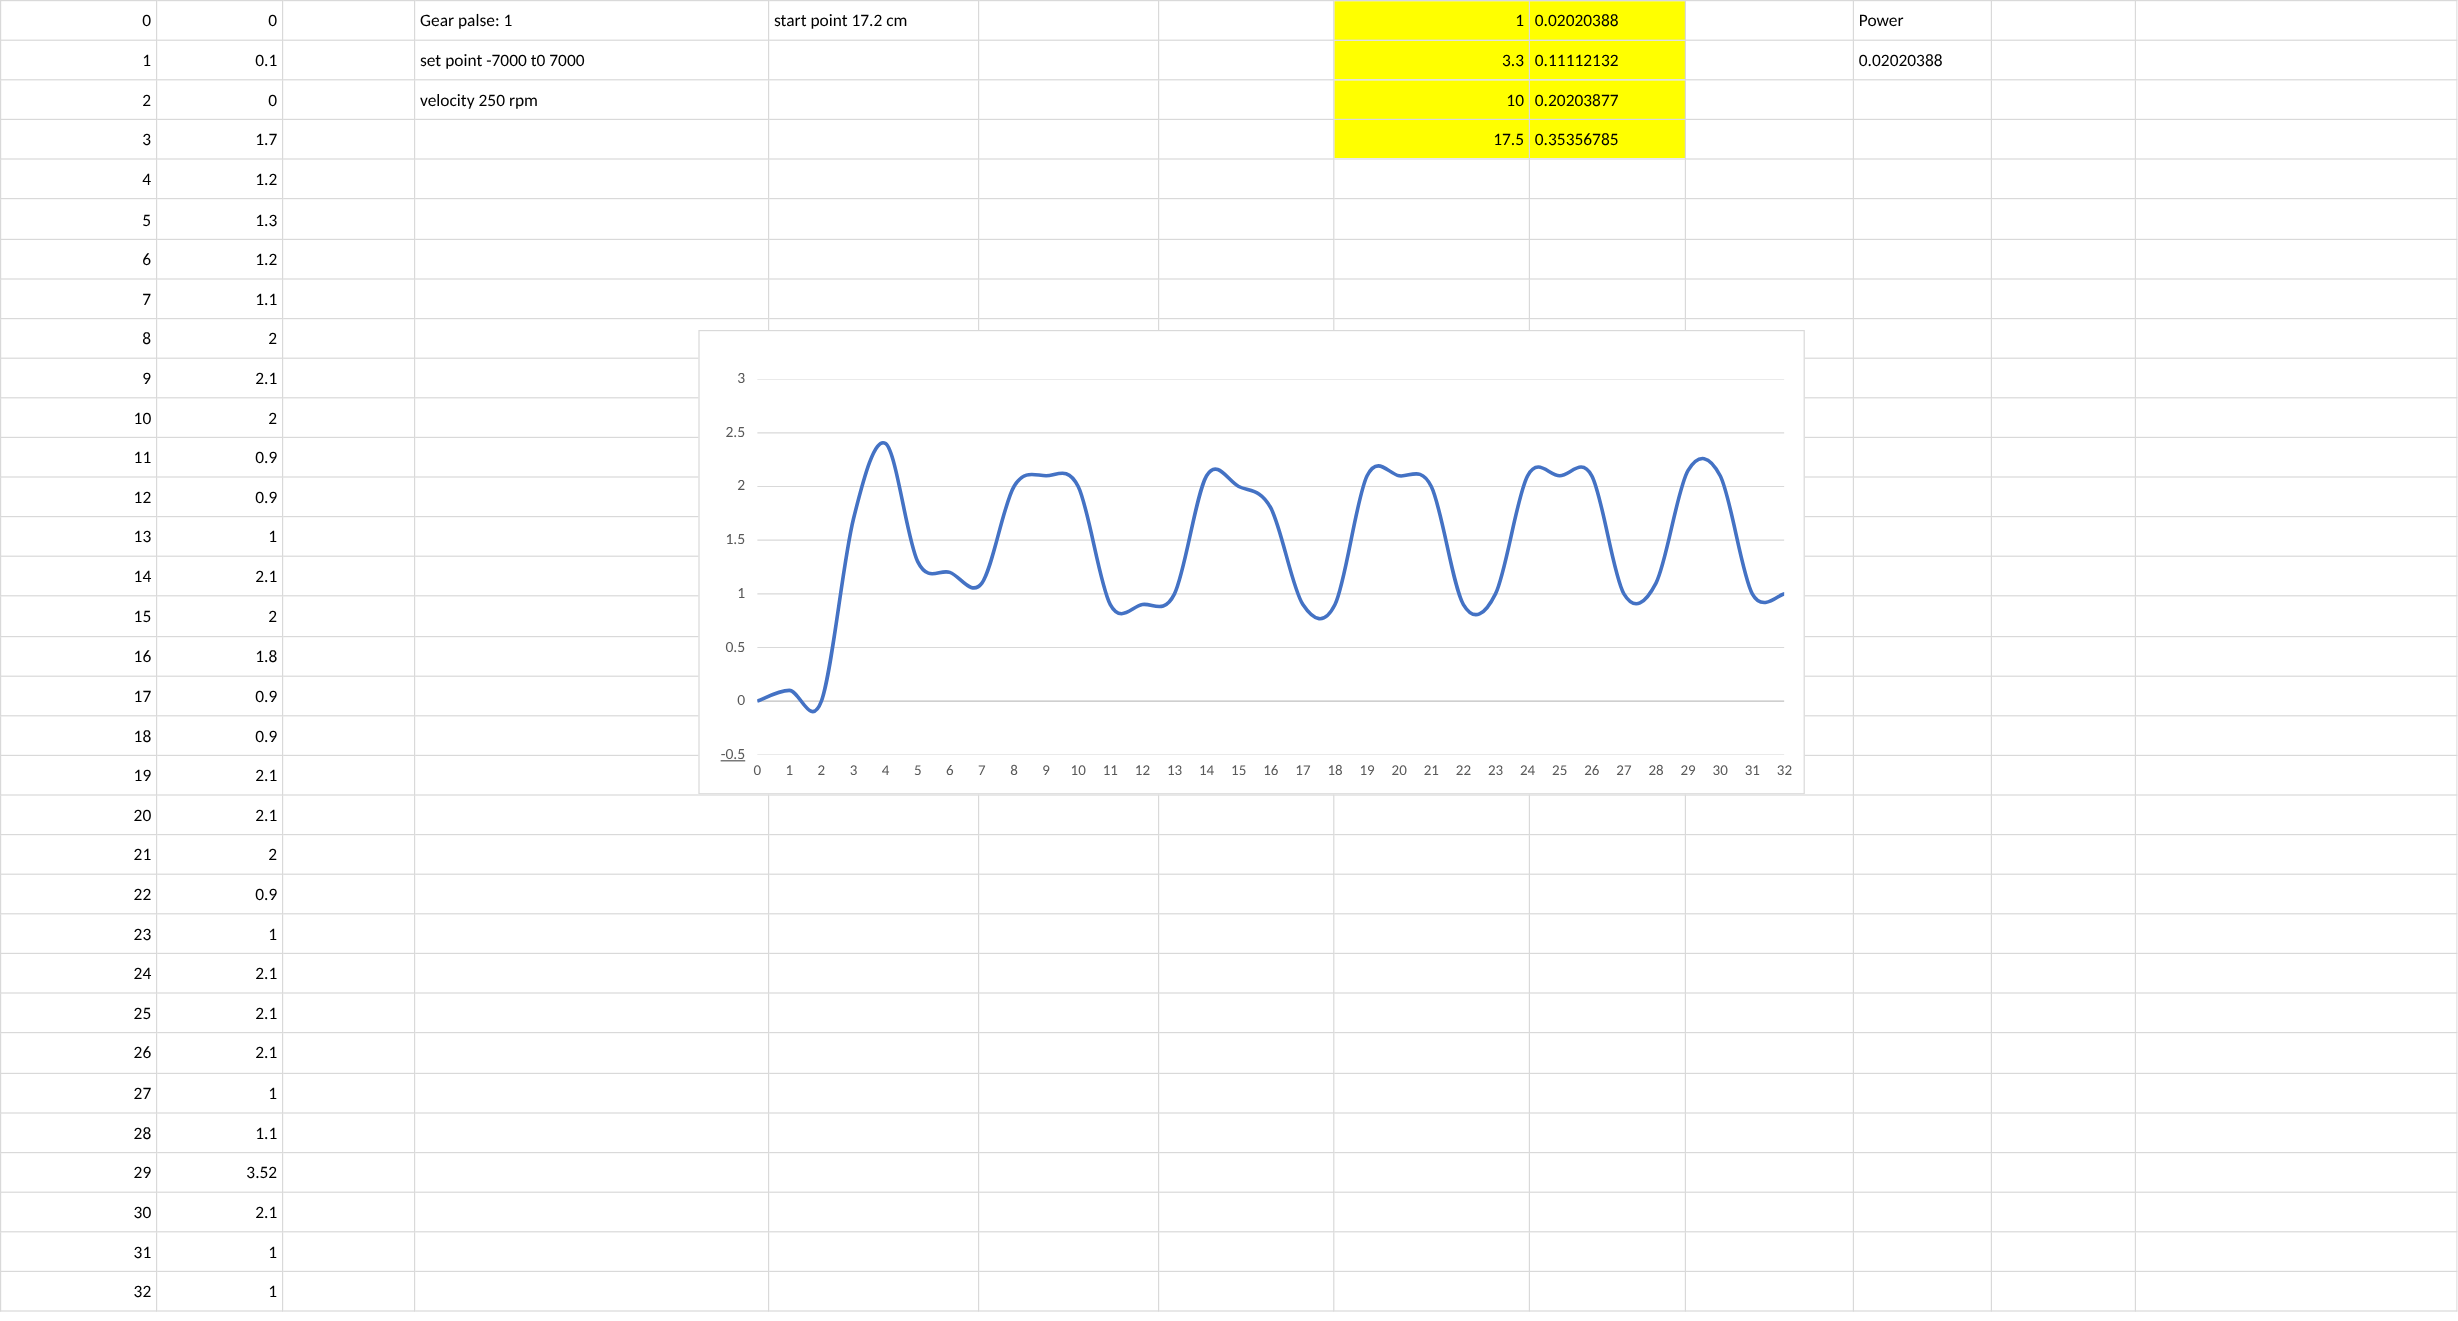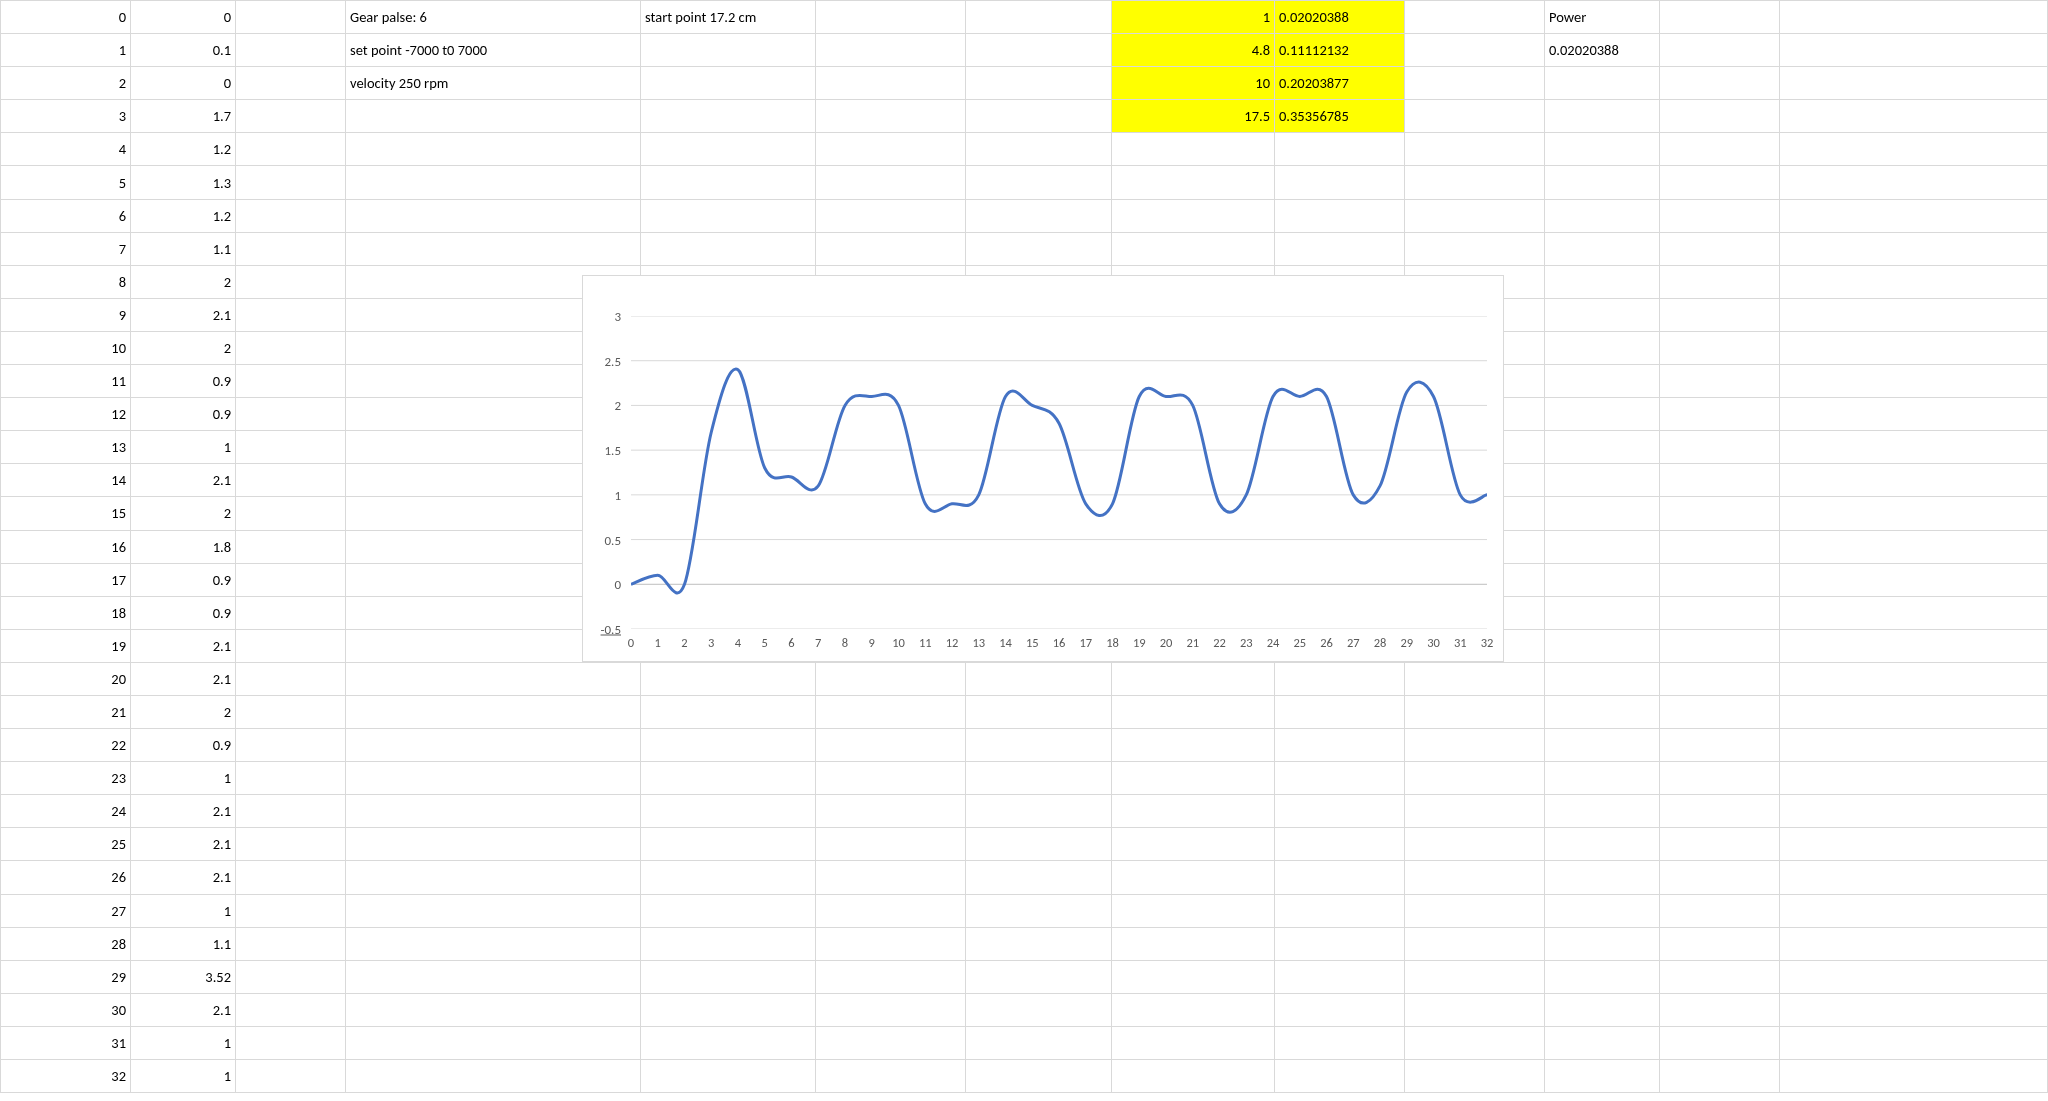--- a/index.html
+++ b/index.html
@@ -124,40 +124,40 @@
         <col class="col-j">
         <col class="col-k">
         <col class="col-l">
       <col class="col-m">
     </colgroup>
     <tbody id="grid-body">
         <tr>
           <td class="num">0</td>
           <td class="num">0</td>
           <td></td>
-          <td class="txt">Gear palse: 6</td>
+          <td class="txt">Gear palse: 1</td>
           <td class="txt">start point 17.2 cm</td>
           <td></td>
           <td></td>
           <td class="num yellow">1</td>
           <td class="txt yellow">0.02020388</td>
           <td></td>
           <td class="txt">Power</td>
           <td></td>
           <td></td>
         </tr>
         <tr>
           <td class="num">1</td>
           <td class="num">0.1</td>
           <td></td>
           <td class="txt">set point -7000 t0 7000</td>
           <td></td>
           <td></td>
           <td></td>
-          <td class="num yellow">4.8</td>
+          <td class="num yellow">3.3</td>
           <td class="txt yellow">0.11112132</td>
           <td></td>
           <td class="txt">0.02020388</td>
           <td></td>
           <td></td>
         </tr>
         <tr>
           <td class="num">2</td>
           <td class="num">0</td>
           <td></td>

